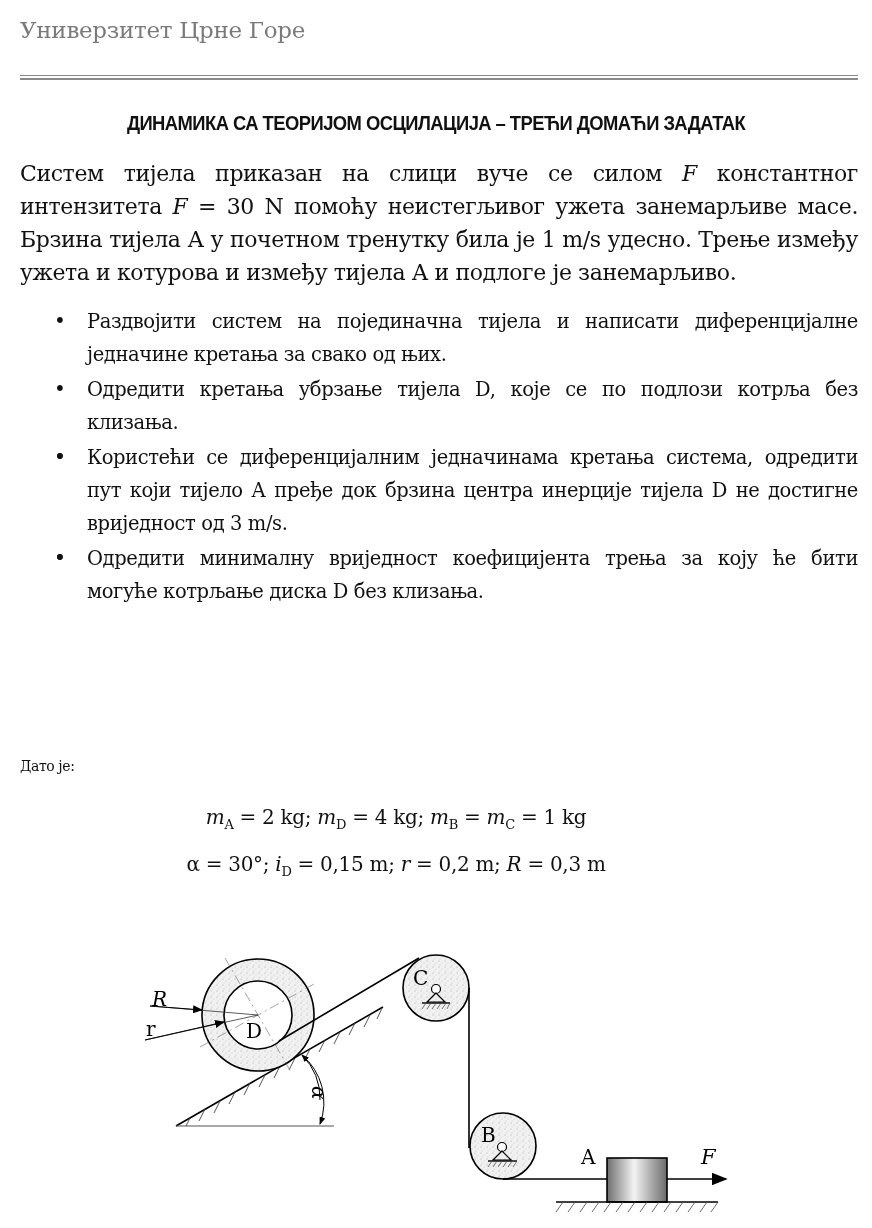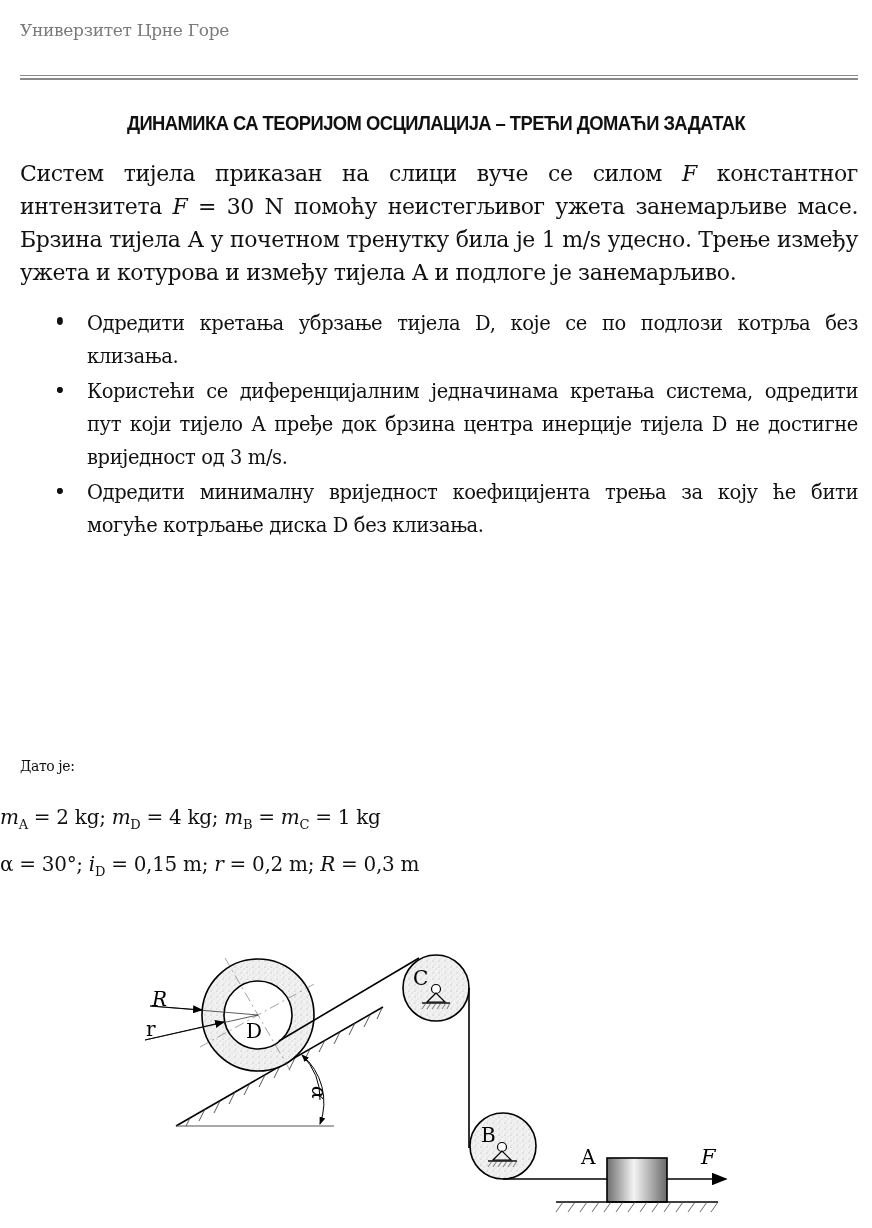--- a/index.html
+++ b/index.html
@@ -1,50 +1,50 @@
 <!DOCTYPE html>
 <html><head>
 <meta charset="utf-8">
 <style>
   html, body { margin: 0; padding: 0; background: #ffffff; }
   body { width: 872px; height: 1228px; position: relative; overflow: hidden;
          font-family: "DejaVu Serif", serif; color: #111; }
   .header { position: absolute; left: 20px; top: 16px; width: 838px; }
-  .header .line { font-family: "DejaVu Serif", serif; font-size: 17px; color: #7a7a7a; line-height: 29px; letter-spacing: -0.3px; }
+  .header .line { font-family: "DejaVu Serif", serif; font-size: 23px; color: #7a7a7a; line-height: 29px; letter-spacing: -0.3px; }
   .header .rule1 { position:absolute; left:0; top:59px; width:838px; height:1px; background:#8a8a8a; }
   .header .rule2 { position:absolute; left:0; top:62px; width:838px; height:2px; background:#8a8a8a; }
   .title { position: absolute; left: 0; width: 872px; top: 112px; text-align: center;
            font-family: "Liberation Sans", sans-serif; font-weight: bold; font-size: 20px; letter-spacing: -0.6px; transform: scaleX(0.92); }
   .para { position: absolute; left: 20px; top: 157px; width: 838px; font-size: 22px; line-height: 33px; text-align: justify; letter-spacing: -0.4px; }
   .para i { font-family: "DejaVu Serif", serif; }
   ul.tasks { position: absolute; left: 20px; top: 305px; width: 838px; margin: 0; padding: 0; list-style: none; }
   ul.tasks li { position: relative; padding-left: 67px; font-size: 19.5px; line-height: 33px; text-align: justify; margin-bottom: 2px; letter-spacing: -0.4px; }
   ul.tasks li .bullet { position: absolute; left: 34px; top: 0; font-size: 20px; }
   .given { position: absolute; left: 20px; top: 758px; font-size: 14px; letter-spacing: -0.4px; }
-  .eq { position: absolute; left: 0; width: 760px; text-align: left; font-size: 20px; letter-spacing: -0.3px; }
+  .eq { position: absolute; left: 16px; width: 760px; text-align: center; font-size: 20px; letter-spacing: -0.3px; }
   .eq1 { top: 805px; } .eq2 { top: 852px; }
   .eq sub { font-size: 13px; }
   svg.fig { position: absolute; left: 0; top: 900px; }
   svg text { font-family: "DejaVu Serif", serif; }
 </style>
 </head>
 <body>
 
 <div class="header">
   <div class="line">Универзитет Црне Горе</div>
   <div class="rule1"></div>
   <div class="rule2"></div>
 </div>
 
 <div class="title">ДИНАМИКА СА ТЕОРИЈОМ ОСЦИЛАЦИЈА – ТРЕЋИ ДОМАЋИ ЗАДАТАК</div>
 
 <div class="para"><span>Систем тијела приказан на слици вуче се силом </span><i>F</i><span> константног интензитета </span><i>F</i><span> = 30 N</span><span> помоћу неистегљивог ужета занемарљиве масе. Брзина тијела А у почетном тренутку била је 1 m/s удесно. Трење између ужета и котурова и између тијела А и подлоге је занемарљиво.</span></div>
 
 <ul class="tasks">
-  <li><span class="bullet">•</span></li>
+  <li><span class="bullet">•</span><span>Раздвојити систем на појединачна тијела и написати диференцијалне једначине кретања за свако од њих.</span></li>
   <li><span class="bullet">•</span><span>Одредити кретања убрзање тијела D, које се по подлози котрља без клизања.</span></li>
   <li><span class="bullet">•</span></li>
   <li><span class="bullet">•</span><span>Користећи се диференцијалним једначинама кретања система, одредити пут који тијело А пређе док брзина центра инерције тијела D не достигне вриједност од 3  m/s.</span></li>
   <li><span class="bullet">•</span></li>
   <li><span class="bullet">•</span><span>Одредити минималну вриједност коефицијента трења за коју ће бити могуће котрљање диска D без клизања.</span></li>
 </ul>
 
 <div class="given">Дато је:</div>
 
 <div class="eq eq1">

